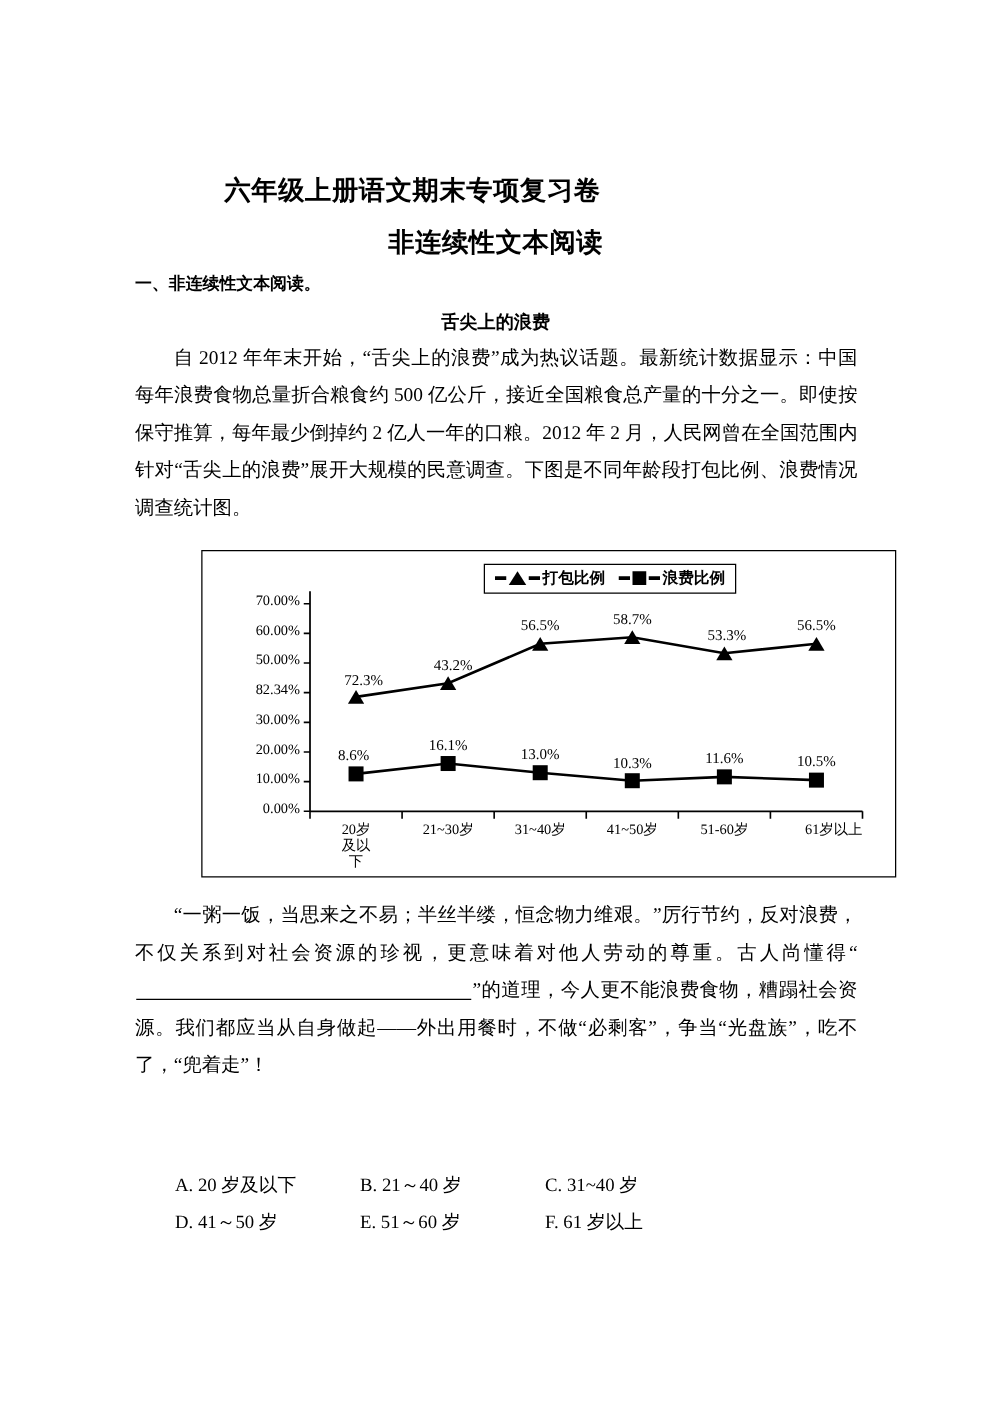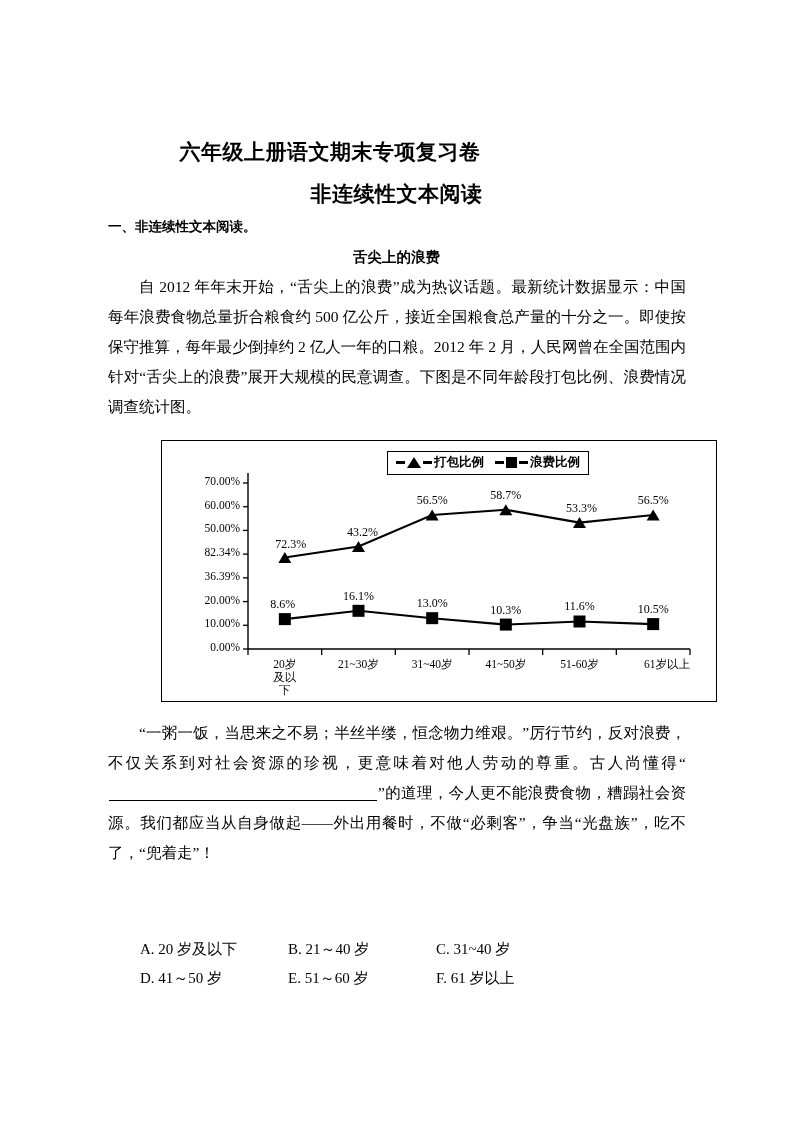--- a/index.html
+++ b/index.html
@@ -234,21 +234,21 @@
           <span class="legend-dash"></span>
           <span>浪费比例</span>
         </span>
       </div>
 
       <div class="y-axis-labels" id="y-axis-labels">
           <div class="y-label" style="top: 34px;">70.00%</div>
           <div class="y-label" style="top: 57.7143px;">60.00%</div>
           <div class="y-label" style="top: 81.4286px;">50.00%</div>
           <div class="y-label" style="top: 105.143px;">82.34%</div>
-          <div class="y-label" style="top: 128.857px;">36.39%</div>
+          <div class="y-label" style="top: 128.857px;">30.00%</div>
           <div class="y-label" style="top: 152.571px;">20.00%</div>
           <div class="y-label" style="top: 176.286px;">10.00%</div>
           <div class="y-label" style="top: 200px;">0.00%</div>
         </div>
 
       <svg id="chart-svg" width="556" height="262" viewBox="0 0 556 262" style="position:absolute;left:0;top:0;">
           <line x1="86" y1="32" x2="86" y2="208" stroke="#000" stroke-width="1.4"></line>
           <line x1="86" y1="208" x2="528" y2="208" stroke="#000" stroke-width="1.4"></line>
           <line x1="81" y1="42" x2="86" y2="42" stroke="#000" stroke-width="1.3"></line>
           <line x1="81" y1="65.71428571428572" x2="86" y2="65.71428571428572" stroke="#000" stroke-width="1.3"></line>

